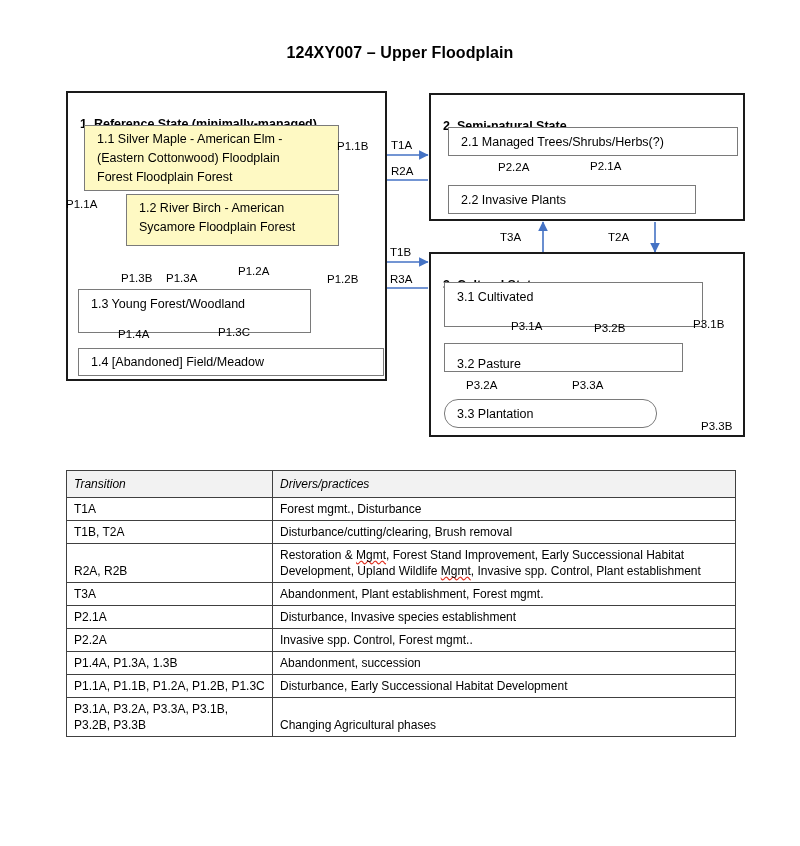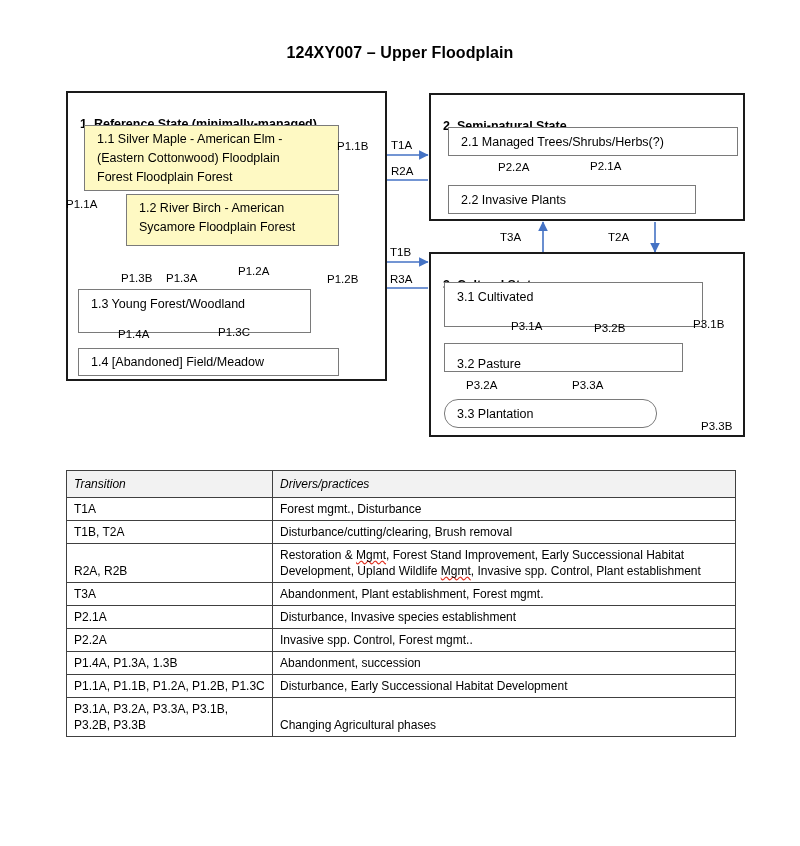--- a/index.html
+++ b/index.html
@@ -172,21 +172,21 @@
 
   <div class="state-box" style="left:66px; top:91px; width:321px; height:290px;"></div>
   <div class="state-title" style="left:80px; top:101px;">1.  Reference State (minimally-managed)</div>
 
   <div class="phase-box shaded" style="left:84px; top:125px; width:255px; height:66px; white-space:pre-line;">1.1  Silver Maple - American Elm -
 (Eastern Cottonwood)  Floodplain
 Forest Floodplain Forest</div>
   <div class="phase-box shaded" style="left:126px; top:194px; width:213px; height:52px; white-space:pre-line;">1.2  River Birch - American
 Sycamore Floodplain Forest</div>
   <div class="phase-box" style="left:78px; top:289px; width:233px; height:44px; padding-top:5px;">1.3  Young Forest/Woodland</div>
-  <div class="phase-box" style="left:78px; top:348px; width:261px; height:28px; ">1.4  [Abandoned] Field/Meadow</div>
+  <div class="phase-box" style="left:78px; top:348px; width:306px; height:28px; ">1.4  [Abandoned] Field/Meadow</div>
 
   <div class="state-box" style="left:429px; top:93px; width:316px; height:128px;"></div>
   <div class="state-title" style="left:443px; top:103px;">2.  Semi-natural State</div>
 
   <div class="phase-box" style="left:448px; top:127px; width:290px; height:29px; padding-top:5px;">2.1  Managed Trees/Shrubs/Herbs(?)</div>
   <div class="phase-box" style="left:448px; top:185px; width:248px; height:29px; padding-top:5px;">2.2  Invasive Plants</div>
 
   <div class="state-box" style="left:429px; top:252px; width:316px; height:185px;"></div>
   <div class="state-title" style="left:443px; top:262px;">3.  Cultural State</div>
 

